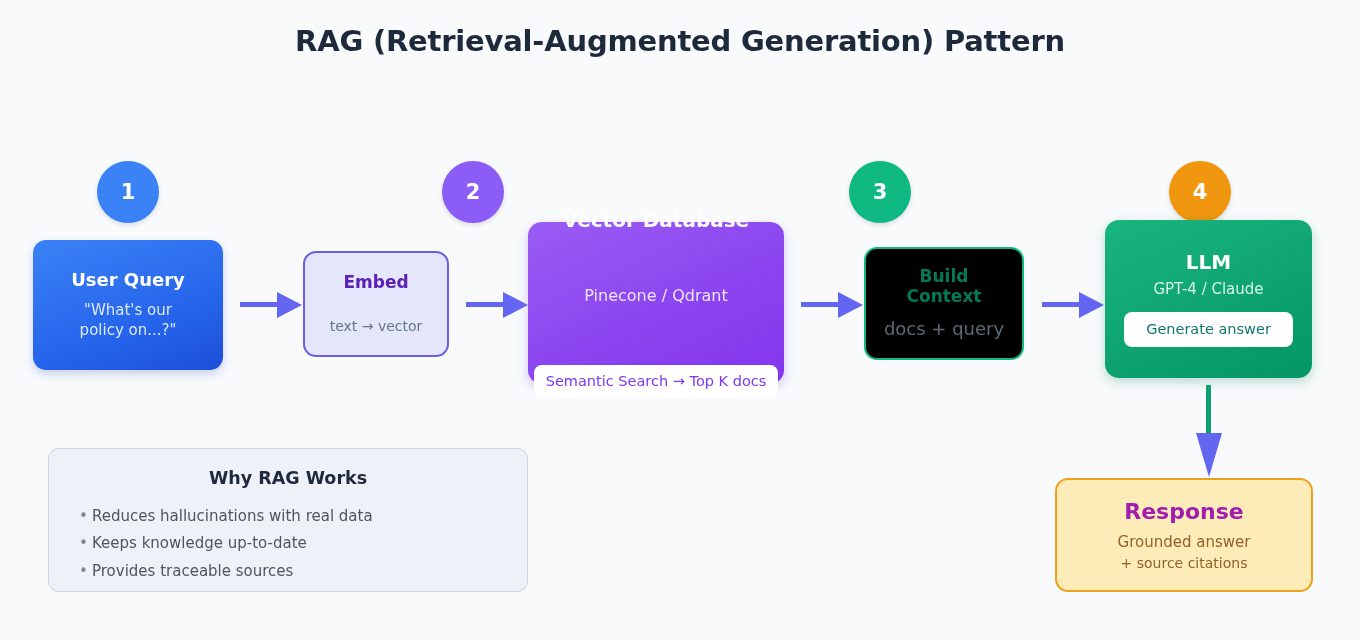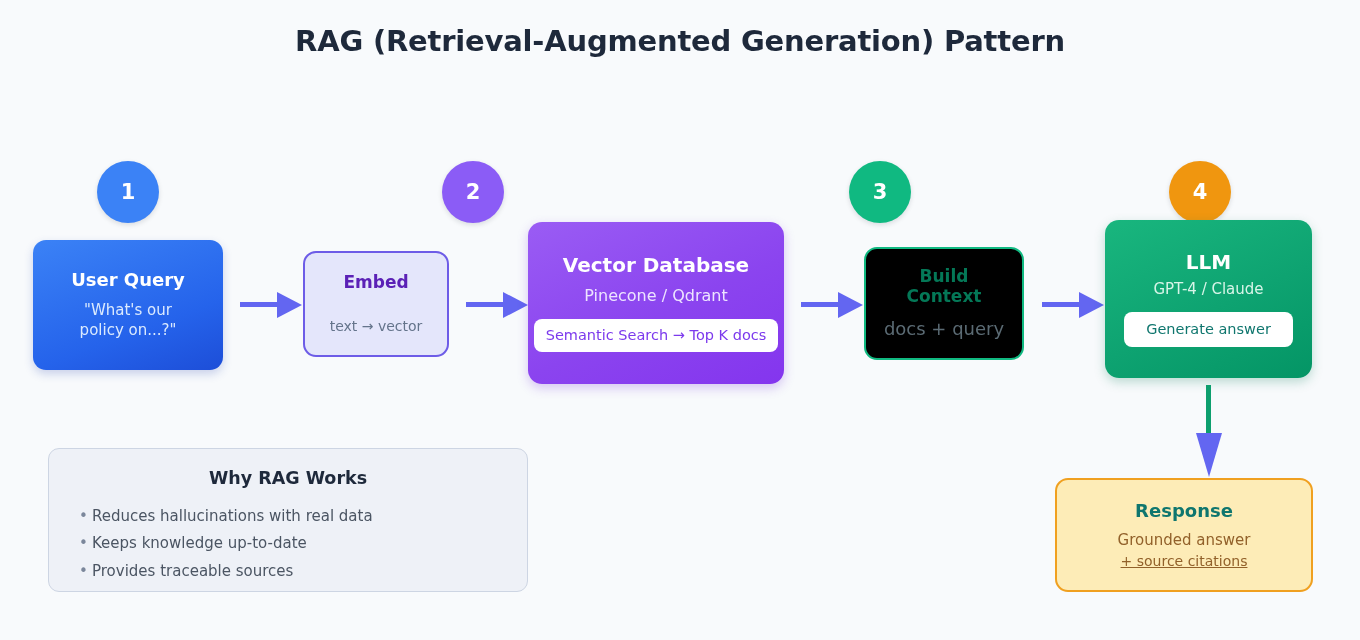--- a/index.html
+++ b/index.html
@@ -83,20 +83,21 @@
   }
   #node-embed .node-title { font-size: 17px; color: #5b21b6; }
   #node-embed .node-sub { font-size: 14px; color: #64748b; margin-top: 12px; }
 
   
   #node-vector-db {
     left: 528px; top: 222px; width: 256px; height: 162px;
     border-radius: 14px;
     background: linear-gradient(155deg, #9a5cf4 0%, #8b44ef 55%, #8435ee 100%);
     box-shadow: 0 4px 11px rgba(109,41,214,0.25);
+    gap: 45px;
   }
   #node-vector-db .node-title { font-size: 20px; color: #ffffff; }
   #node-vector-db .node-sub { font-size: 16px; color: #ede4ff; margin-top: 9px; }
   #chip-semantic-search {
     margin-top: 13px;
     background: #ffffff;
     border-radius: 8px;
     padding: 8px 12px 9px 12px;
     font-size: 14.5px;
     color: #7c3aed;
@@ -132,23 +133,23 @@
     white-space: nowrap;
   }
 
   
   #node-response {
     left: 1055px; top: 478px; width: 258px; height: 114px;
     border-radius: 13px;
     background: #fdecb7;
     border: 2.5px solid #f0a020;
   }
-  #node-response .node-title { font-size: 18px; color: #0f766e; }
+  #node-response .node-title { font-size: 22px; color: #a21caf; }
   #node-response .node-sub-1 { font-size: 15px; color: #92612a; margin-top: 9px; }
-  #node-response .node-sub-2 { font-size: 14px; color: #92612a; margin-top: 4px; text-decoration: underline; }
+  #node-response .node-sub-2 { font-size: 14px; color: #92612a; margin-top: 4px; }
 
   
   .arrow-h { position: absolute; height: 26px; }
   .arrow-h .stem {
     position: absolute;
     left: 0; top: 10px;
     height: 5px;
     background: #6366f1;
   }
   .arrow-h .head {

